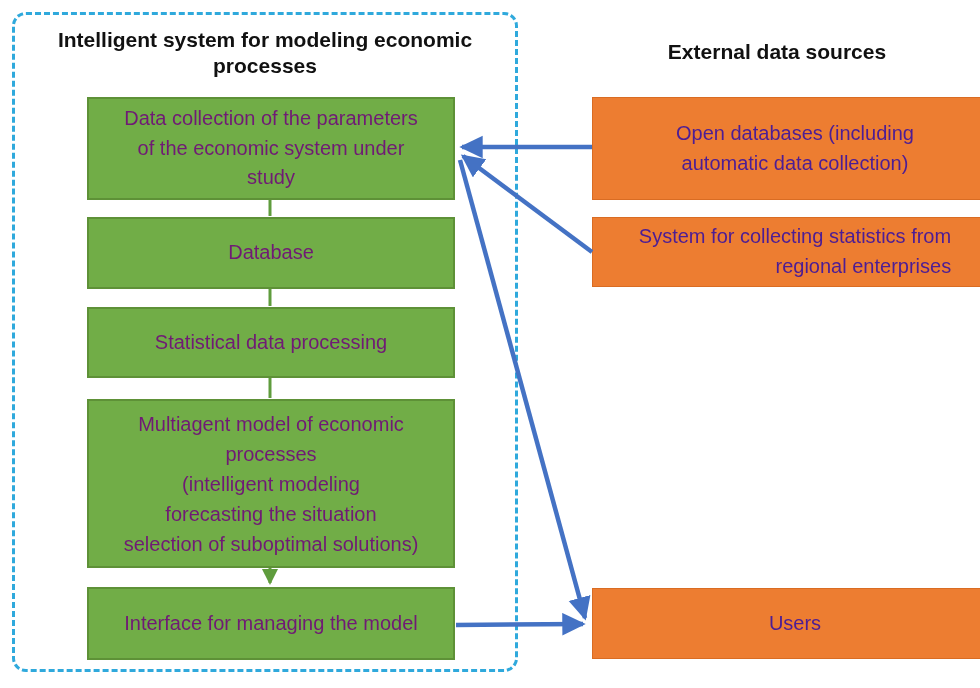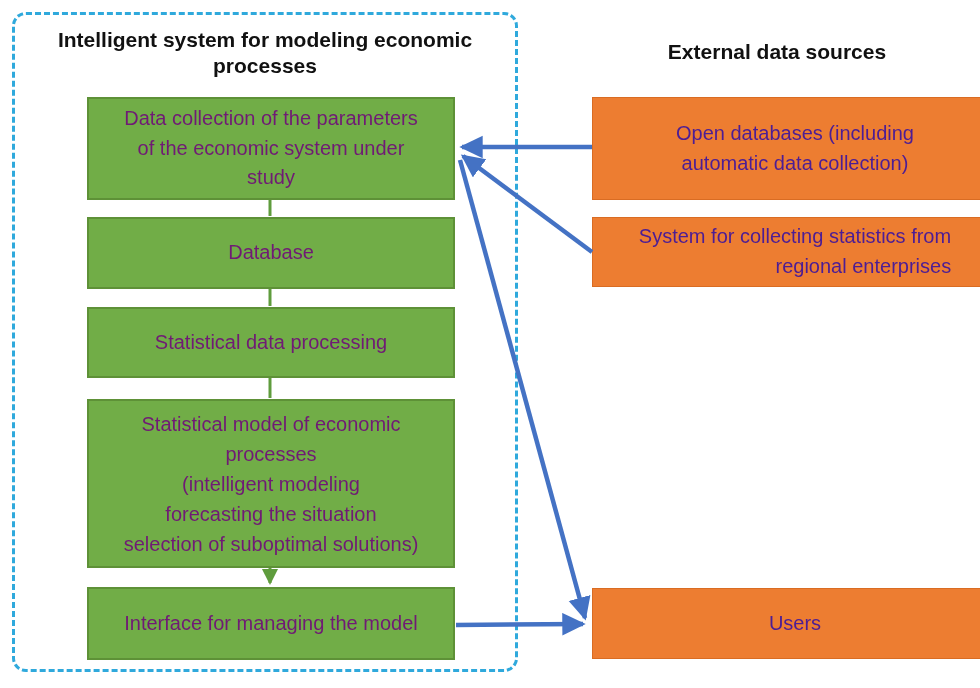--- a/index.html
+++ b/index.html
@@ -101,21 +101,21 @@
   <div class="panel-title right">External data sources</div>
 
   <div class="node green" id="g-box-1">Data collection of the parameters
 of the economic system under
 study</div>
 
   <div class="node green" id="g-box-2">Database</div>
 
   <div class="node green" id="g-box-3">Statistical data processing</div>
 
-  <div class="node green" id="g-box-4">Statistical model of economic
+  <div class="node green" id="g-box-4">Multiagent model of economic
 processes
 (intelligent modeling
 forecasting the situation
 selection of suboptimal solutions)</div>
 
   <div class="node green" id="g-box-5">Interface for managing the model</div>
 
   <div class="node orange" id="o-box-1">Open databases (including
 automatic data collection)</div>
 

